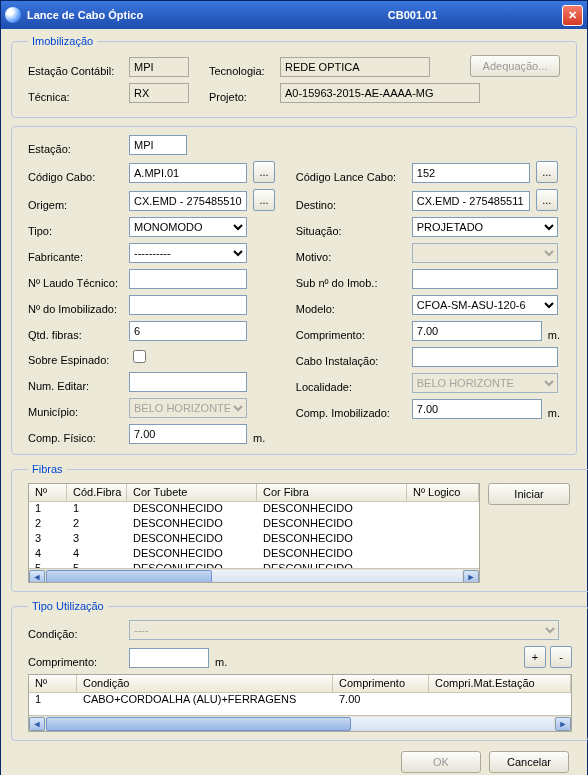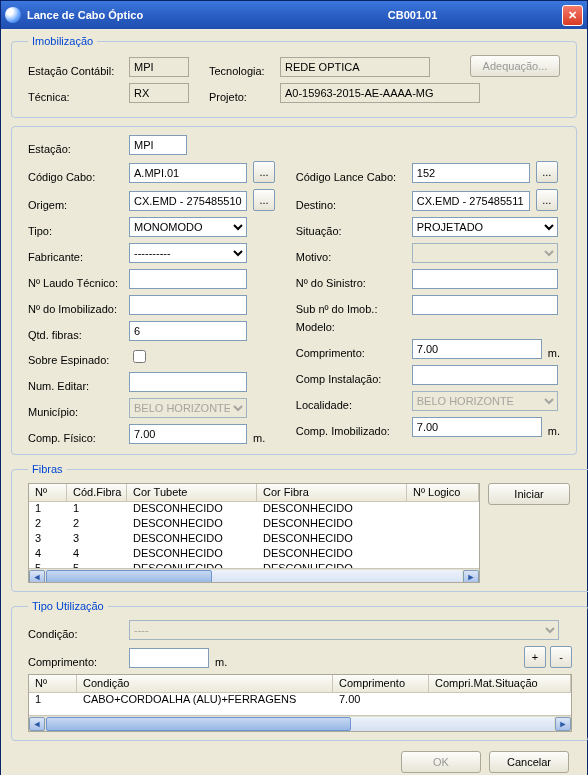--- a/index.html
+++ b/index.html
@@ -154,37 +154,34 @@
             </div>
           <div class="row">
               <span class="lbl2">Situação:</span>
             <select style="width:146px"><option>PROJETADO</option></select>
             </div>
           <div class="row">
               <span class="lbl2">Motivo:</span>
             <select style="width:146px" disabled=""><option></option></select>
             </div>
           <div class="row">
-              <span class="lbl2">Nº do Sinistro:</span>
-            <input type="text" style="width: 146px;" value="">
-            </div>
-          <div class="row">
               <span class="lbl2">Sub nº do Imob.:</span>
             <input type="text" style="width: 146px;" value="">
             </div>
           <div class="row">
               <span class="lbl2">Modelo:</span>
+            <select style="width:146px"><option>CFOA-SM-ASU-120-6</option></select>
             </div>
           <div class="row">
               <span class="lbl2">Comprimento:</span>
             <input type="text" style="width: 130px;" value="7.00">
             <span class="m-unit">m.</span>
             </div>
           <div class="row">
-              <span class="lbl2">Comp Instalação:</span>
+              <span class="lbl2">Cabo Instalação:</span>
             <input type="text" style="width: 146px;" value="">
             </div>
           <div class="row">
               <span class="lbl2">Localidade:</span>
             <select style="width:146px" disabled=""><option>BELO HORIZONTE</option></select>
             </div>
           <div class="row">
               <span class="lbl2">Comp. Imobilizado:</span>
             <input type="text" style="width: 130px;" value="7.00">
             <span class="m-unit">m.</span>
@@ -275,21 +272,21 @@
           <button class="sqbtn">
               <span>-</span>
             </button>
         </div>
       </div>
       <div class="tipo-table">
         <div class="thead">
           <div class="th" style="width:48px">Nº</div>
           <div class="th" style="width:256px">Condição</div>
           <div class="th" style="width:96px">Comprimento</div>
-          <div class="th" style="flex:1">Compri.Mat.Situação</div>
+          <div class="th" style="flex:1">Compri.Mat.Estação</div>
         </div>
         <div class="tbody2" id="tipo-body">
             <div class="tr2">
               <div class="td" style="width:48px">1</div>
               <div class="td" style="width:256px">CABO+CORDOALHA (ALU)+FERRAGENS</div>
               <div class="td" style="width:96px">7.00</div>
               <div class="td" style="flex:1"></div>
             </div>
           </div>
         <div class="hscroll">

